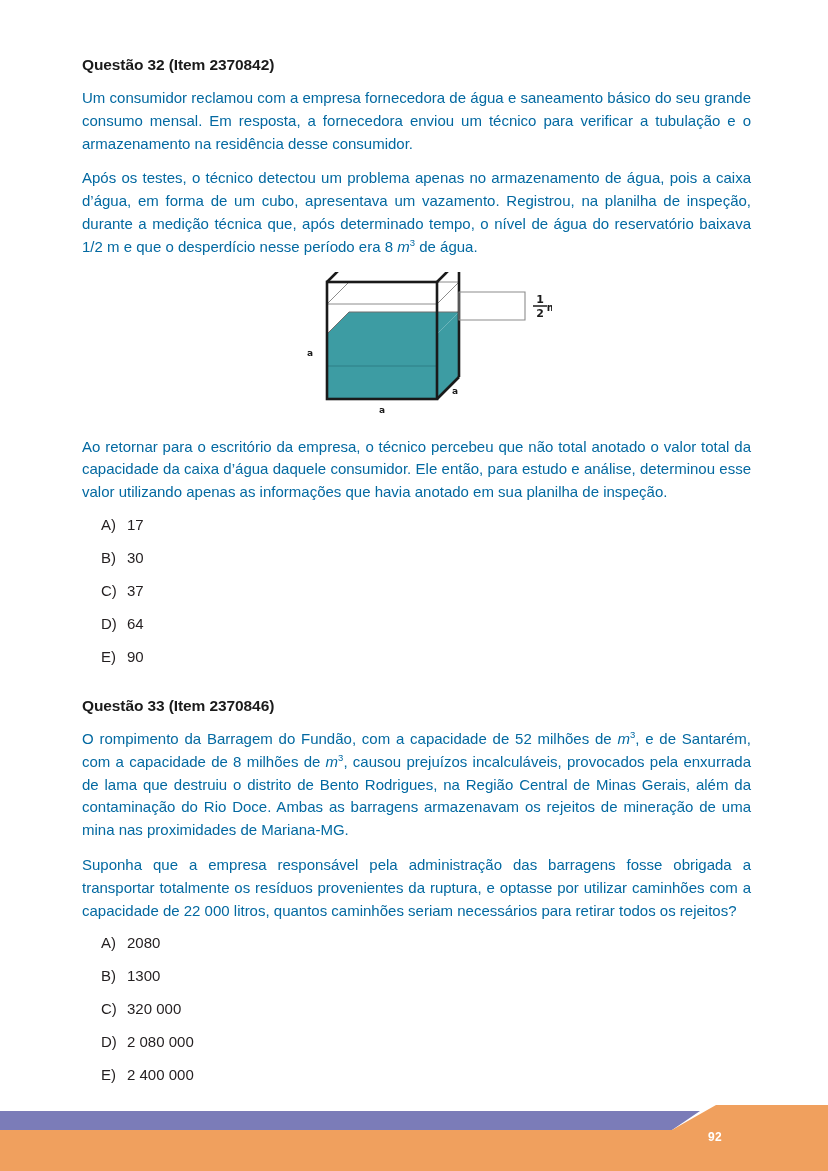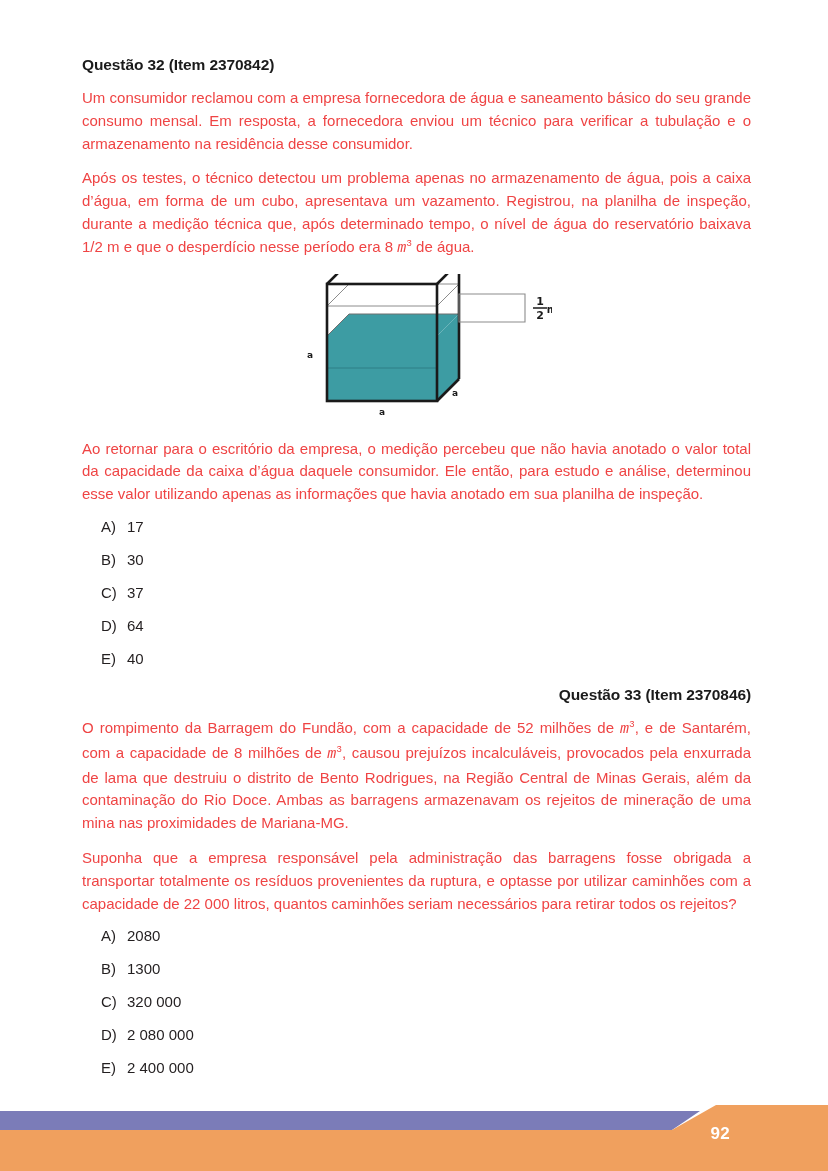--- a/index.html
+++ b/index.html
@@ -28,34 +28,34 @@
     top: 56px;
     width: 669px;
   }
   .q-title {
     font-size: 15.5px;
     font-weight: bold;
     letter-spacing: -0.1px;
     margin: 0 0 13px 0;
     color: #1b1b1b;
   }
-  .q-title.second { margin-top: 18px; text-align: right; }
+  .q-title.second { margin-top: 31px; }
 
   p.para {
     font-size: 15px;
     line-height: 1.52;
     text-align: justify;
     margin: 0 0 12px 0;
-    color: #ef4444;
+    color: #0369a1;
     hyphens: none;
   }
   p.para:last-child { margin-bottom: 0; }
 
   .mathvar {
-    font-family: Liberation Mono, monospace;
+    font-family: Liberation Sans, sans-serif;
     font-style: italic;
     font-size: 15px;
   }
   .mathvar sup {
     font-size: 9.5px;
     font-style: normal;
     vertical-align: super;
     line-height: 0;
   }
 
@@ -93,24 +93,24 @@
   .footer {
     position: absolute;
     left: 0;
     bottom: 0;
     width: 828px;
     height: 66px;
   }
   .footer svg { display: block; }
   .page-number {
     position: absolute;
-    right: 98px;
+    right: 106px;
     bottom: 27px;
     color: #ffffff;
-    font-size: 17px;
+    font-size: 12px;
     font-weight: bold;
     letter-spacing: 0.3px;
   }
 </style>
 </head>
 <body>
 
 <div class="page">
 
   <div class="content">
@@ -154,21 +154,21 @@
           <text x="258" y="45" font-family="DejaVu Sans, sans-serif" font-size="11" font-weight="bold" text-anchor="middle" fill="#1a1a1a">2</text>
           <text x="270" y="39" font-family="DejaVu Sans, sans-serif" font-size="10" font-weight="bold" text-anchor="middle" fill="#1a1a1a">m</text>
 
           <text x="25" y="84" font-family="DejaVu Sans, sans-serif" font-size="9" font-weight="bold" fill="#1a1a1a">a</text>
           <text x="97" y="141" font-family="DejaVu Sans, sans-serif" font-size="9" font-weight="bold" fill="#1a1a1a">a</text>
           <text x="170" y="122" font-family="DejaVu Sans, sans-serif" font-size="9" font-weight="bold" fill="#1a1a1a">a</text>
         </svg>
       </div>
     </div>
 
-    <p class="para">Ao retornar para o escritório da empresa, o medição percebeu que não havia anotado o valor total da capacidade da caixa d’água daquele consumidor. Ele então, para estudo e análise, determinou esse valor utilizando apenas as informações que havia anotado em sua planilha de inspeção.</p>
+    <p class="para">Ao retornar para o escritório da empresa, o técnico percebeu que não total anotado o valor total da capacidade da caixa d’água daquele consumidor. Ele então, para estudo e análise, determinou esse valor utilizando apenas as informações que havia anotado em sua planilha de inspeção.</p>
 
 
     <ul class="options">
       <li class="option">
           <span class="lbl">A)</span>
           <span>17</span>
         </li>
       <li class="option">
           <span class="lbl">B)</span>
           <span>30</span>
@@ -176,21 +176,21 @@
       <li class="option">
           <span class="lbl">C)</span>
           <span>37</span>
         </li>
       <li class="option">
           <span class="lbl">D)</span>
           <span>64</span>
         </li>
       <li class="option">
           <span class="lbl">E)</span>
-          <span>40</span>
+          <span>90</span>
         </li>
     </ul>
 
     <h2 class="q-title second">Questão 33 (Item 2370846)</h2>
 
     <p class="para"><span>O rompimento da Barragem do Fundão, com a capacidade de 52 milhões de </span><span class="mathvar"><span>m</span><sup>3</sup></span><span>, e de Santarém, com a capacidade de 8 milhões de </span><span class="mathvar"><span>m</span><sup>3</sup></span><span>, causou prejuízos incalculáveis, provocados pela enxurrada de lama que destruiu o distrito de Bento Rodrigues, na Região Central de Minas Gerais, além da contaminação do Rio Doce. Ambas as barragens armazenavam os rejeitos de mineração de uma mina nas proximidades de Mariana-MG.</span></p>
 
     <p class="para">Suponha que a empresa responsável pela administração das barragens fosse obrigada a transportar totalmente os resíduos provenientes da ruptura, e optasse por utilizar caminhões com a capacidade de 22 000 litros, quantos caminhões seriam necessários para retirar todos os rejeitos?</p>
 
     <ul class="options">

